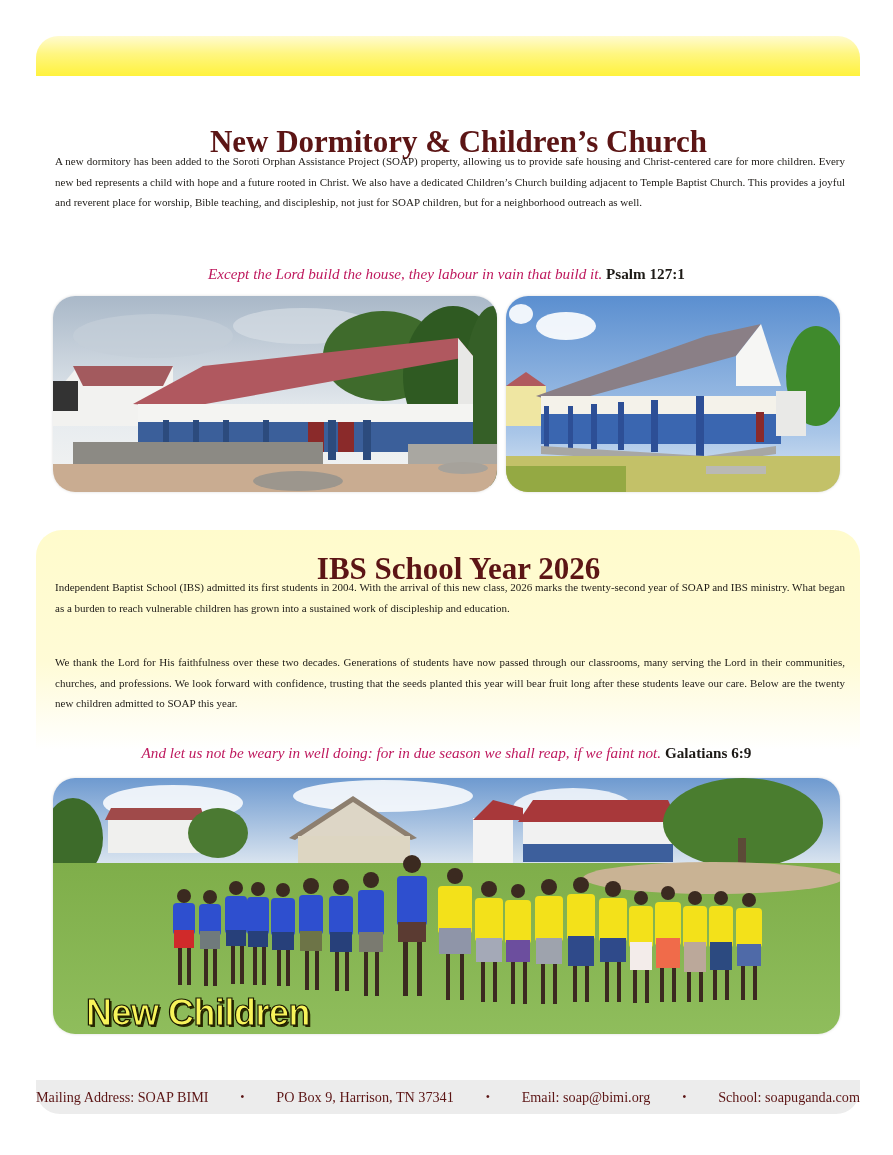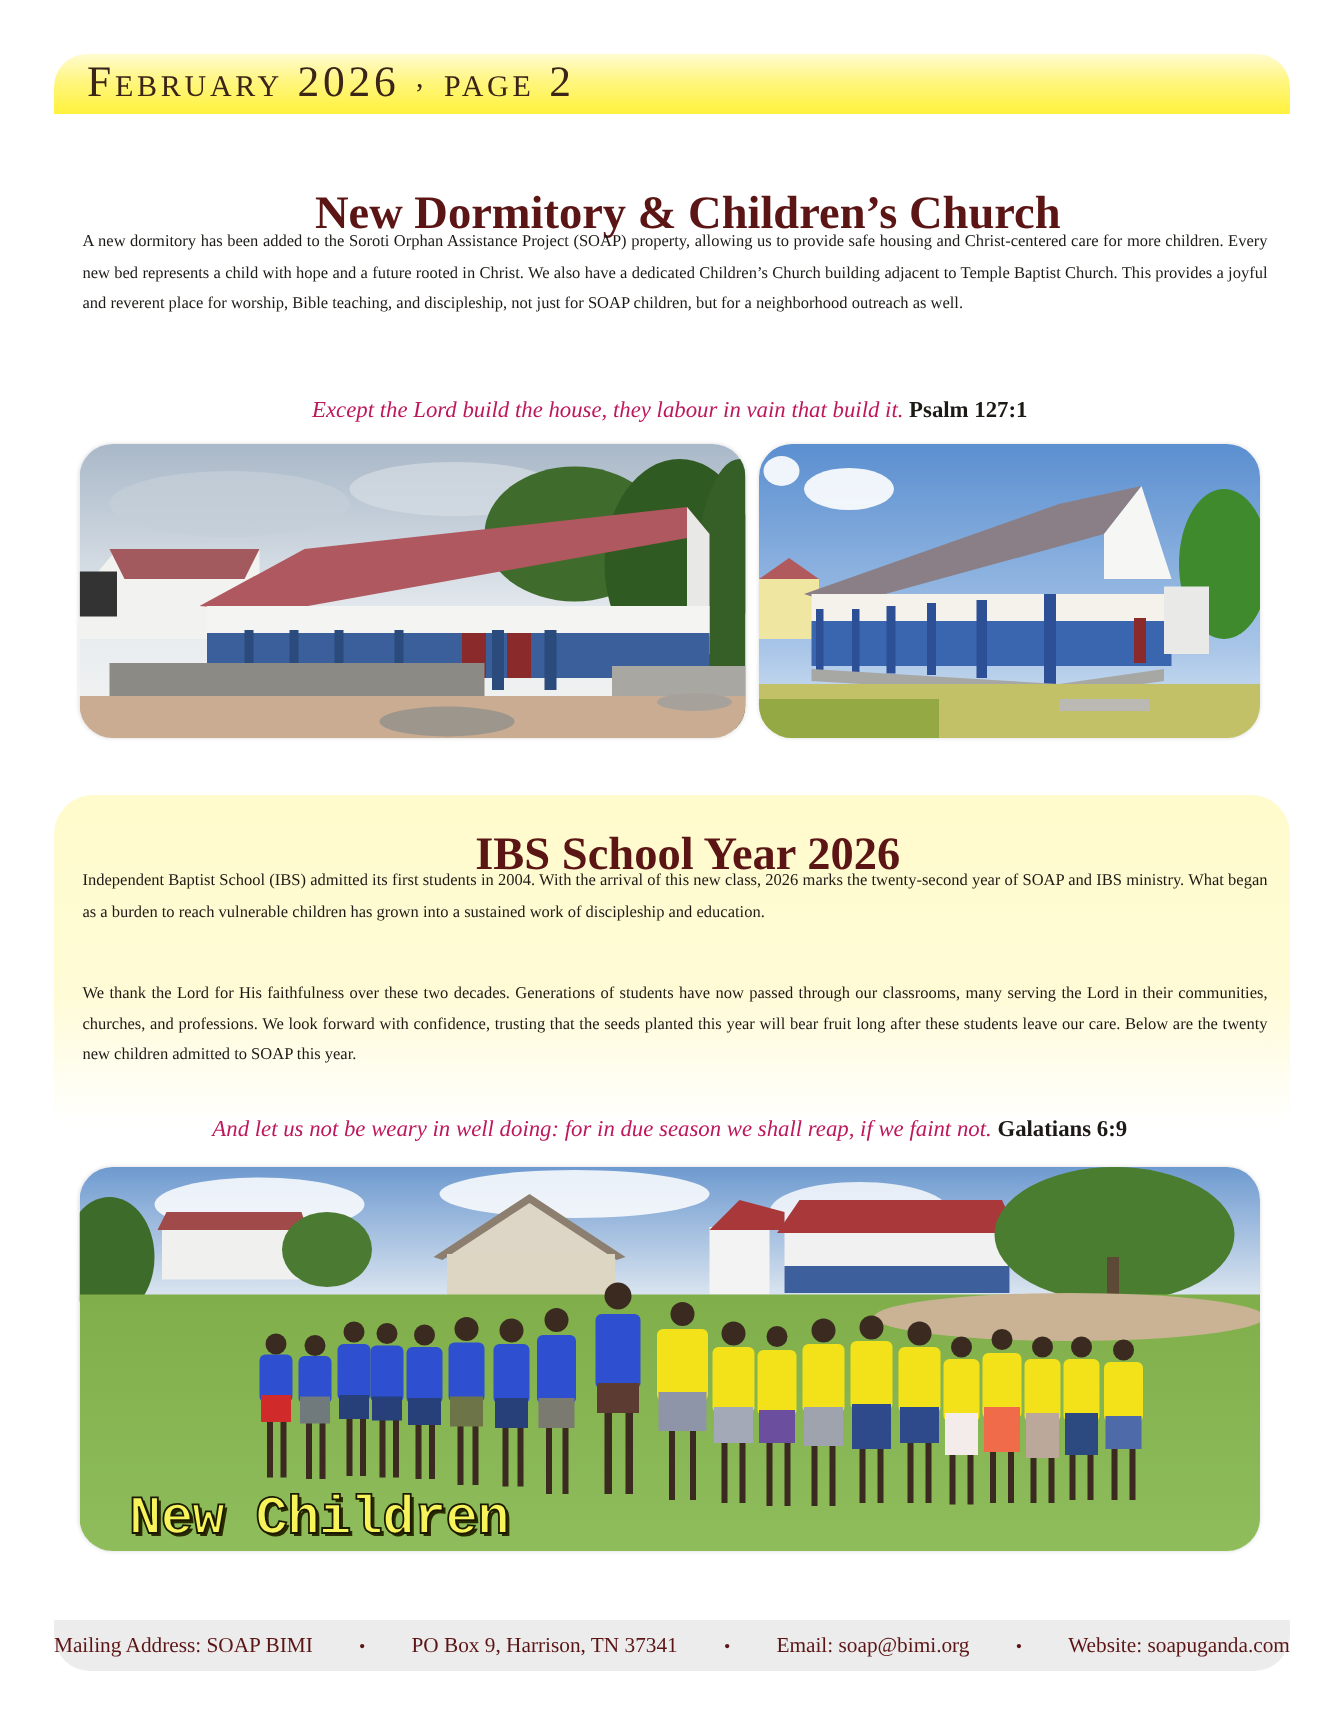--- a/index.html
+++ b/index.html
@@ -47,43 +47,40 @@
   .photo svg { display: block; width: 100%; height: 100%; }
 
   .ibs-bg {
     position: absolute; left: 36px; top: 530px; width: 824px; height: 220px;
     border-radius: 26px 26px 0 0;
     background: linear-gradient(180deg, #fffbcc 0%, #fffbd6 60%, #ffffff 100%);
   }
 
   .caption-overlay {
     position: absolute; left: 86px; top: 993px;
-    font-family: Liberation Mono, monospace; font-weight: bold;
+    font-family: Liberation Sans, sans-serif; font-weight: bold;
     font-size: 36px; line-height: 40px; color: #f7f35a;
     -webkit-text-stroke: 1.2px #1a1a00;
     text-shadow: 2px 2px 0 #2a2a00;
     letter-spacing: -0.5px;
   }
 
   .footer {
     position: absolute; left: 36px; top: 1080px; width: 824px; height: 34px;
     border-radius: 0 0 24px 24px;
     background: #ececec;
     display: flex; align-items: center; justify-content: space-between;
     font-size: 14.2px; color: #5c1515;
   }
   .footer .dot { margin: 0 5px; color: #5c1515; font-size: 12px; }
 </style>
 </head>
 <body>
 
 <header class="masthead">
-  <span class="right">
-    <span style="letter-spacing:2.5px">February 2026</span><span class="sep">‚</span><span style="letter-spacing:2.5px">page 2</span>
-  </span>
 </header>
 
 <h1 class="section-title" style="top:112px">New Dormitory &amp; Children’s Church</h1>
 <p class="para" style="top:151px">A new dormitory has been added to the Soroti Orphan Assistance Project (SOAP) property, allowing us to provide safe housing and Christ-centered care for more children. Every new bed represents a child with hope and a future rooted in Christ. We also have a dedicated Children’s Church building adjacent to Temple Baptist Church. This provides a joyful and reverent place for worship, Bible teaching, and discipleship, not just for SOAP children, but for a neighborhood outreach as well.</p>
 <p class="verse" style="top:264px">
   <span class="quote">Except the Lord build the house, they labour in vain that build it.</span>
   <span class="ref">Psalm 127:1</span>
 </p>
 
 <div class="photo" style="left:53px; top:296px; width:444px; height:196px;">
@@ -338,14 +335,14 @@
 </div>
 <div class="caption-overlay">New Children</div>
 
 <footer class="footer">
   <span>Mailing Address: SOAP BIMI</span>
   <span class="dot">•</span>
   <span>PO Box 9, Harrison, TN 37341</span>
   <span class="dot">•</span>
   <span>Email: soap@bimi.org</span>
   <span class="dot">•</span>
-  <span>Website: soapuganda.com</span>
+  <span>School: soapuganda.com</span>
 </footer>
 
 </body></html>

